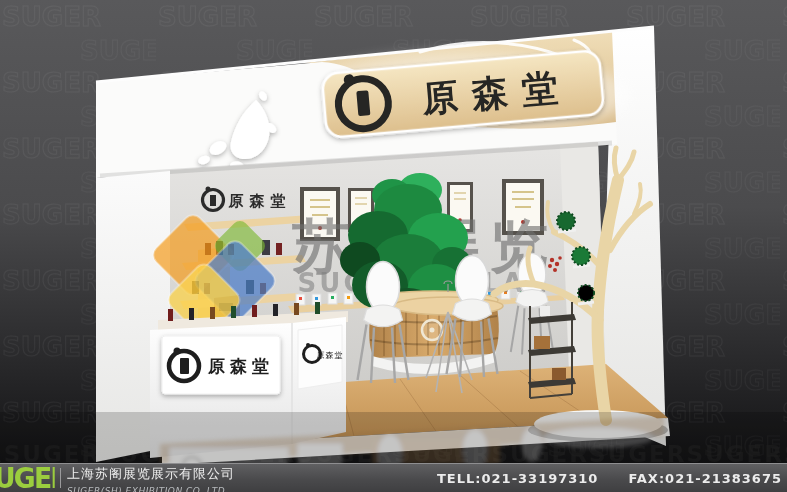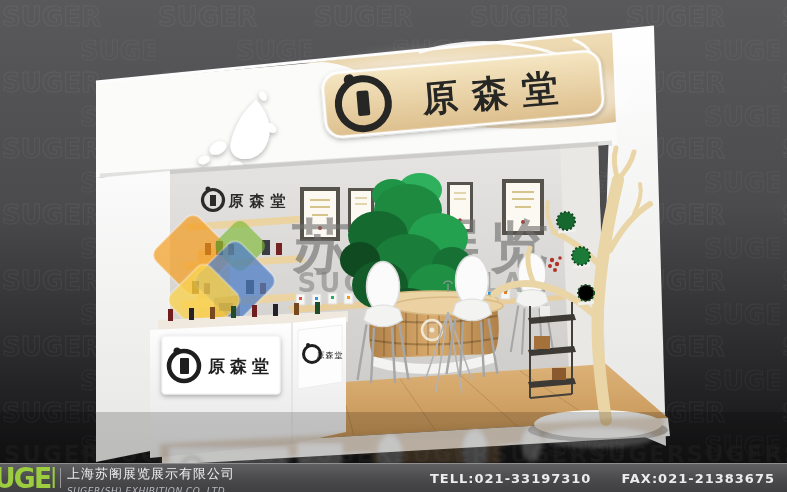--- a/index.html
+++ b/index.html
@@ -10,21 +10,21 @@
           background:linear-gradient(#606062,#4a4a4c 55%,#3f3f41);
           border-top:1px solid #8e8e90;box-sizing:border-box;
           display:flex;align-items:center;z-index:10;}
   .f-logo{margin-left:-6px;width:66px;flex:0 0 auto;color:#9bcd3e;font-weight:800;
           font-size:29px;line-height:29px;letter-spacing:-2px;
           transform:scaleX(.92);transform-origin:left center;overflow:hidden;}
   .f-div{width:1px;height:20px;background:#9a9a9c;margin:0 6px 0 0;flex:0 0 auto;}
   .f-co{display:flex;flex-direction:column;justify-content:flex-start;height:29px;overflow:hidden;}
   .f-cn{font-size:13px;line-height:13px;color:#ededed;letter-spacing:1px;margin-top:3px;white-space:nowrap;}
   .f-en{font-size:9px;line-height:11px;color:#b7babd;letter-spacing:.5px;margin-top:6px;white-space:nowrap;font-style:italic;}
-  .f-contact{margin-left:auto;display:flex;gap:30px;padding-right:12px;
+  .f-contact{margin-left:auto;display:flex;gap:30px;padding-right:5px;
              font-size:13px;font-weight:bold;color:#ececec;letter-spacing:1px;white-space:nowrap;}
 </style>
 </head>
 <body>
 
 <div id="stage">
 <svg width="787" height="492" viewBox="0 0 787 492">
   <defs>
     <linearGradient id="bgG" x1="0" y1="0" x2="0" y2="1">
       <stop offset="0" stop-color="#59595b"></stop>

